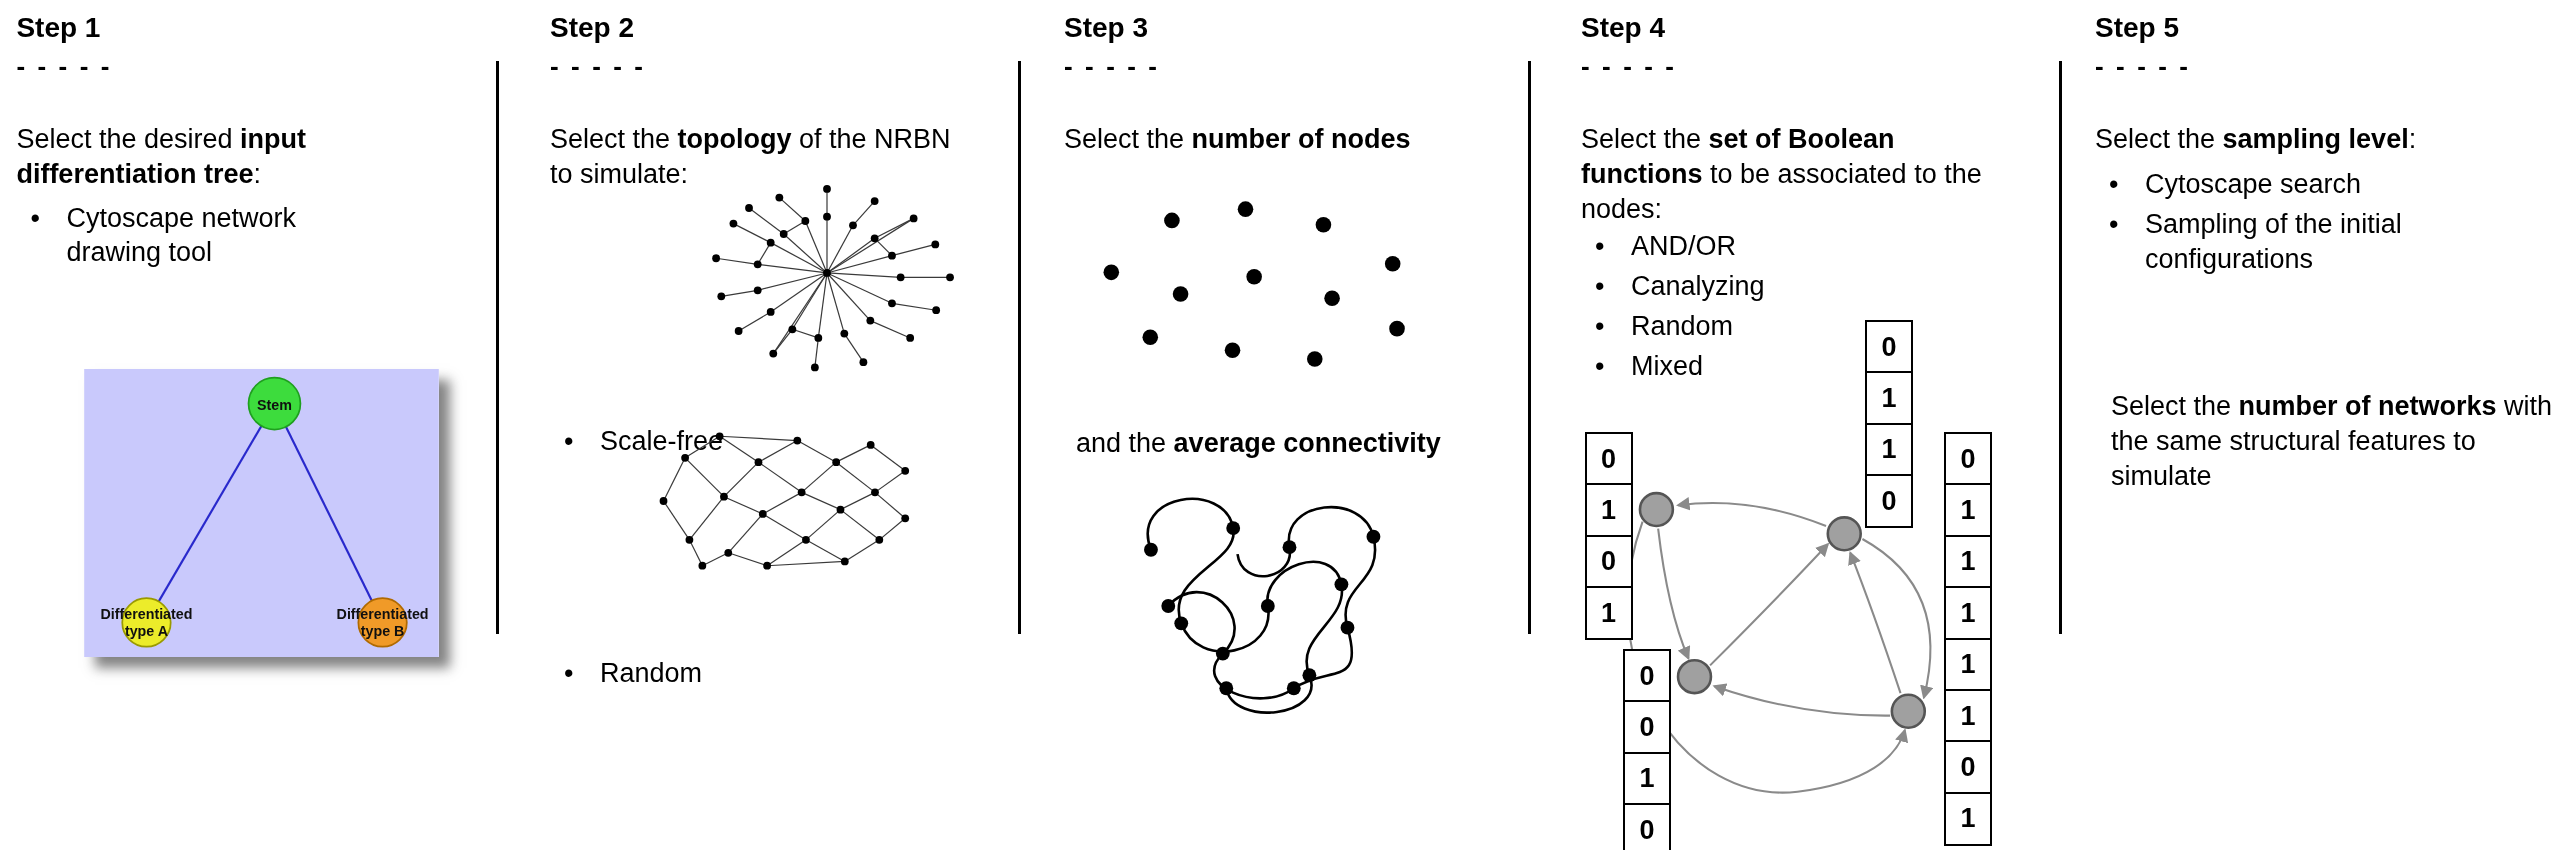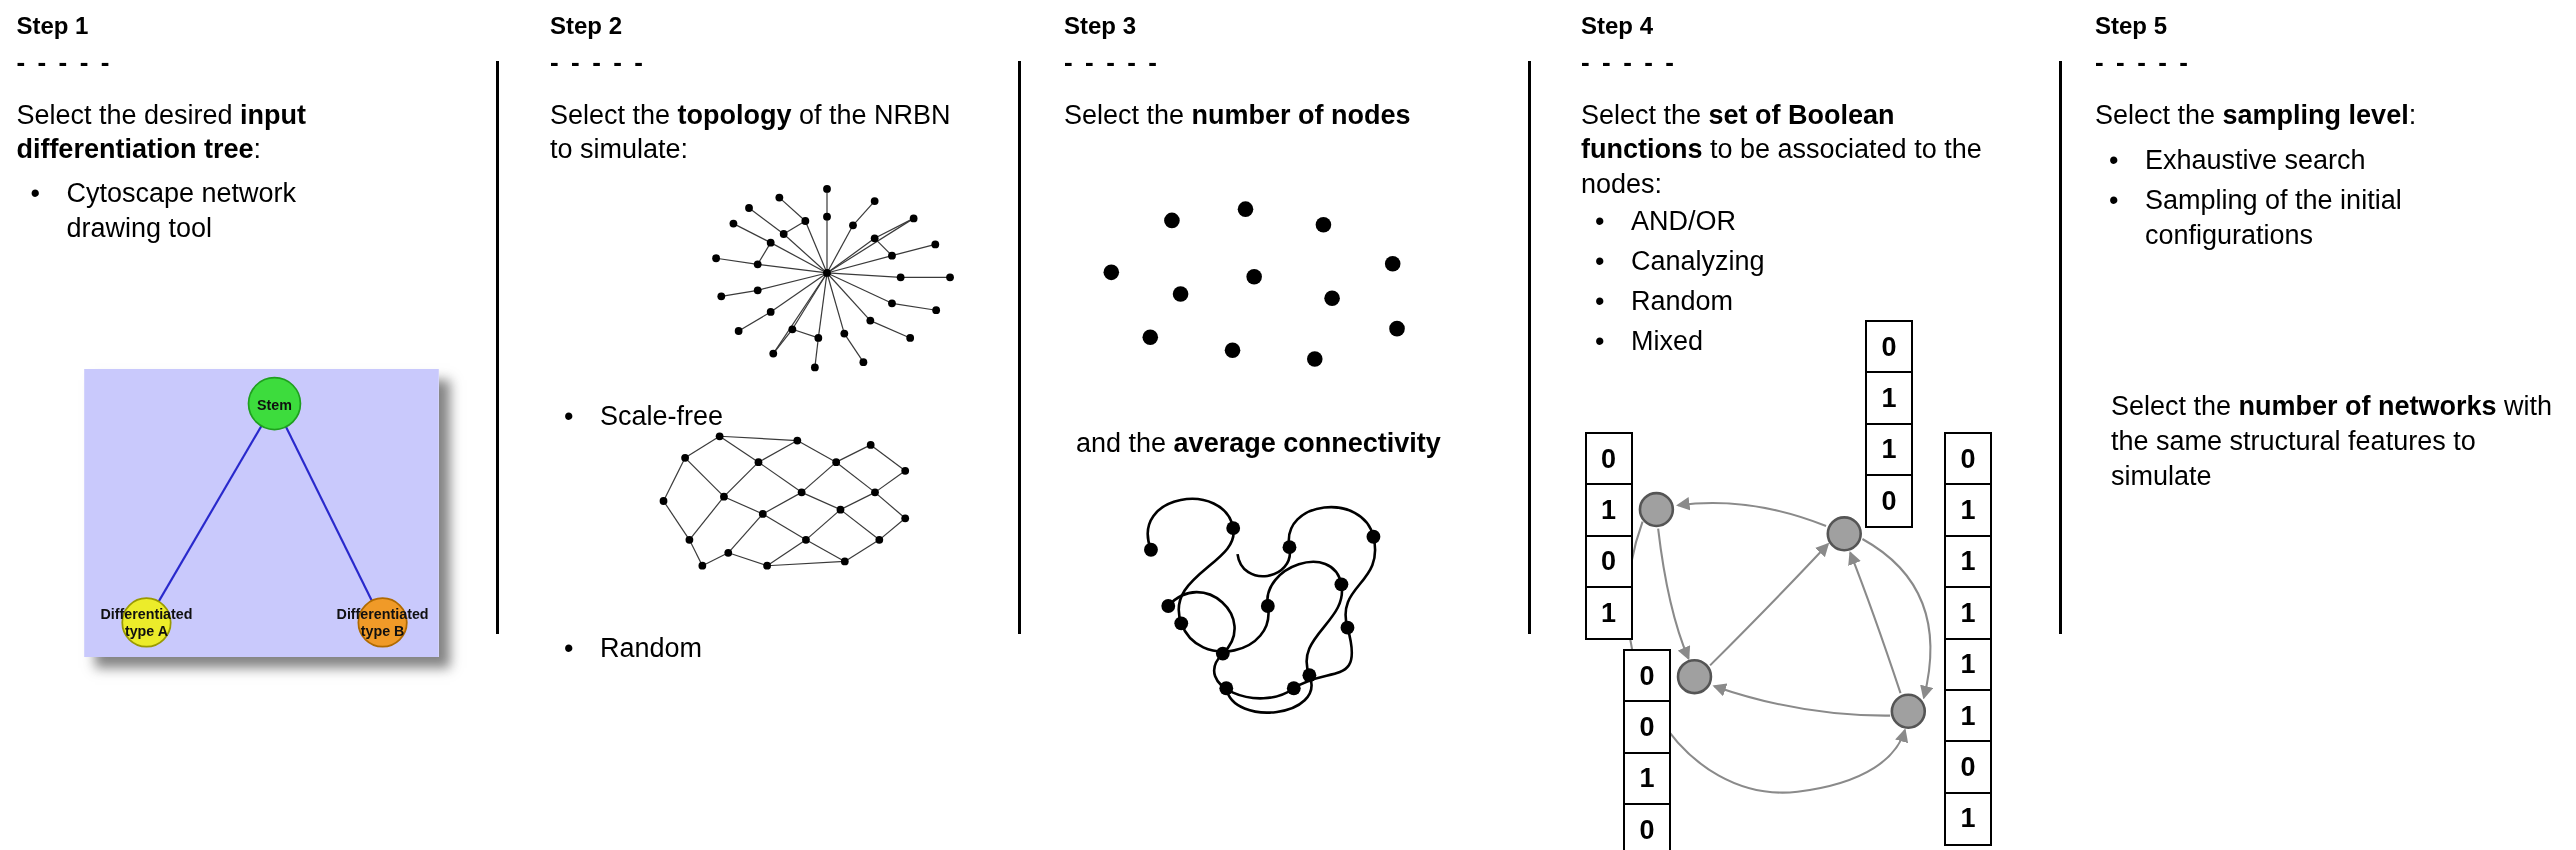--- a/index.html
+++ b/index.html
@@ -4,23 +4,23 @@
 <style>
   * { box-sizing: border-box; margin: 0; padding: 0; }
   html, body { background: #ffffff; }
   body {
     width: 2576px; height: 851px; position: relative; overflow: hidden;
     font-family: "Liberation Sans", sans-serif; color: #000;
   }
   #root { position: absolute; inset: 0; }
   .divider { position: absolute; top: 61px; width: 2.6px; height: 573px; background: #000; }
   .step { position: absolute; top: 12px; }
-  .step-title { font-size: 24px; font-weight: bold; line-height: 1.15; }
+  .step-title { font-size: 28px; font-weight: bold; line-height: 1.15; }
   .step-dashes { font-size: 26px; font-weight: bold; letter-spacing: 2.6px; margin-top: 7px; }
-  .step-body { margin-top: 20px; font-size: 27px; line-height: 1.29; }
+  .step-body { margin-top: 40px; font-size: 27px; line-height: 1.29; }
   .abs { position: absolute; }
   ul.bullets { list-style: none; margin-top: 8.7px; font-size: 27px; line-height: 1.29; }
   li.bullet, div.bullet { position: relative; padding-left: 50px; margin-bottom: 5.2px; font-size: 27px; line-height: 1.29; }
   li.bullet::before, div.bullet::before { content: "\2022"; position: absolute; left: 14px; }
   .abs-bullet { position: absolute; left: 0; }
   .tree-wrap {
     position: absolute; left: 68px; top: 357px; width: 355px; height: 288px;
     box-shadow: 11.2px 11.2px 11.2px rgba(110,110,110,0.85);
   }
   .tree-label { font-family: "Liberation Sans", sans-serif; font-weight: bold; font-size: 16.5px; fill: #101010; }
@@ -306,20 +306,20 @@
         <div class="bcell">0</div>
       </div>
     </div>
   </section>
 
   <section class="step" style="left:2095px;width:481px;height:838px">
     <h2 class="step-title">Step 5</h2>
     <div class="step-dashes">- - - - -</div>
     <p class="step-body" style="width:450px"><span>Select the </span><b>sampling level</b><span>:</span></p>
     <ul class="bullets" style="margin-top:10.4px;width:441px">
-      <li class="bullet"><span>Exhaustive search</span></li>
+      <li class="bullet"><span>Cytoscape search</span></li>
       <li class="bullet"><span>Sampling of the initial configurations</span></li>
     </ul>
     <p class="step-body abs" style="left:16px;top:377px;width:450px;margin:0"><span>Select the </span><b>number of networks</b><span> with the same structural features to simulate</span></p>
   </section>
 
 </div>
 
 
 </body></html>

